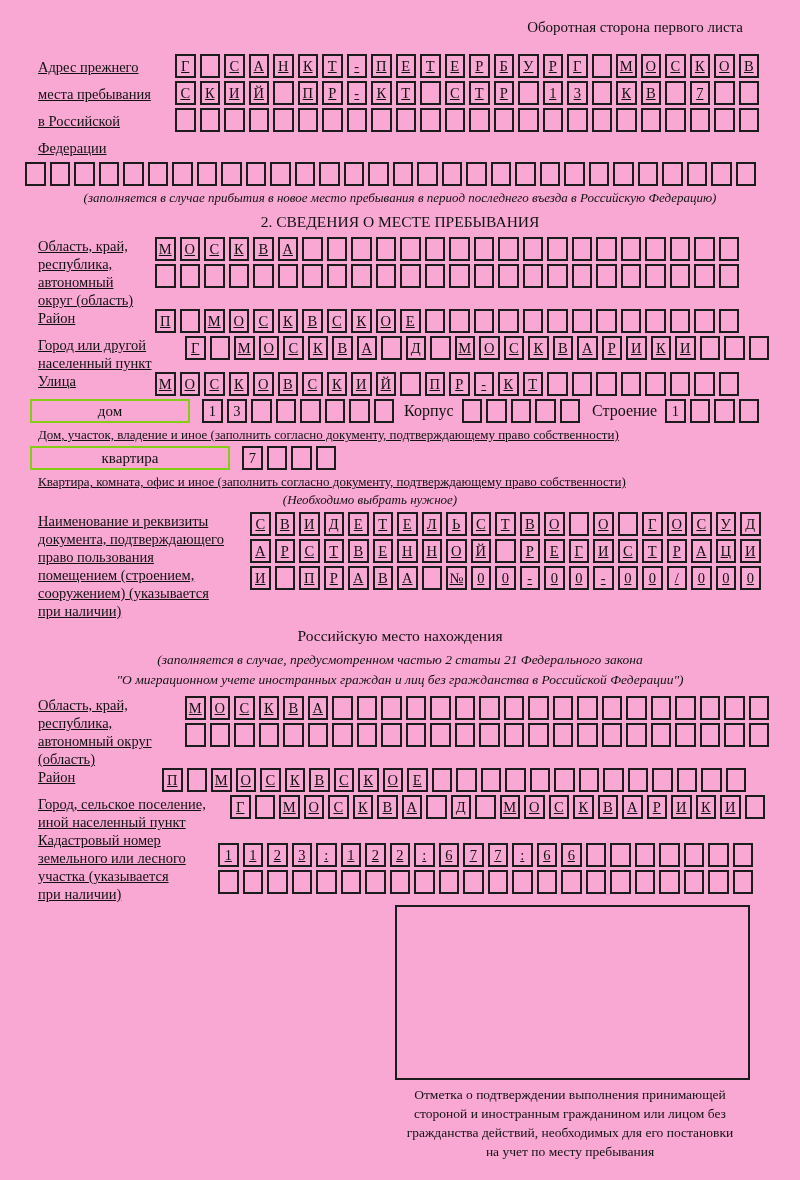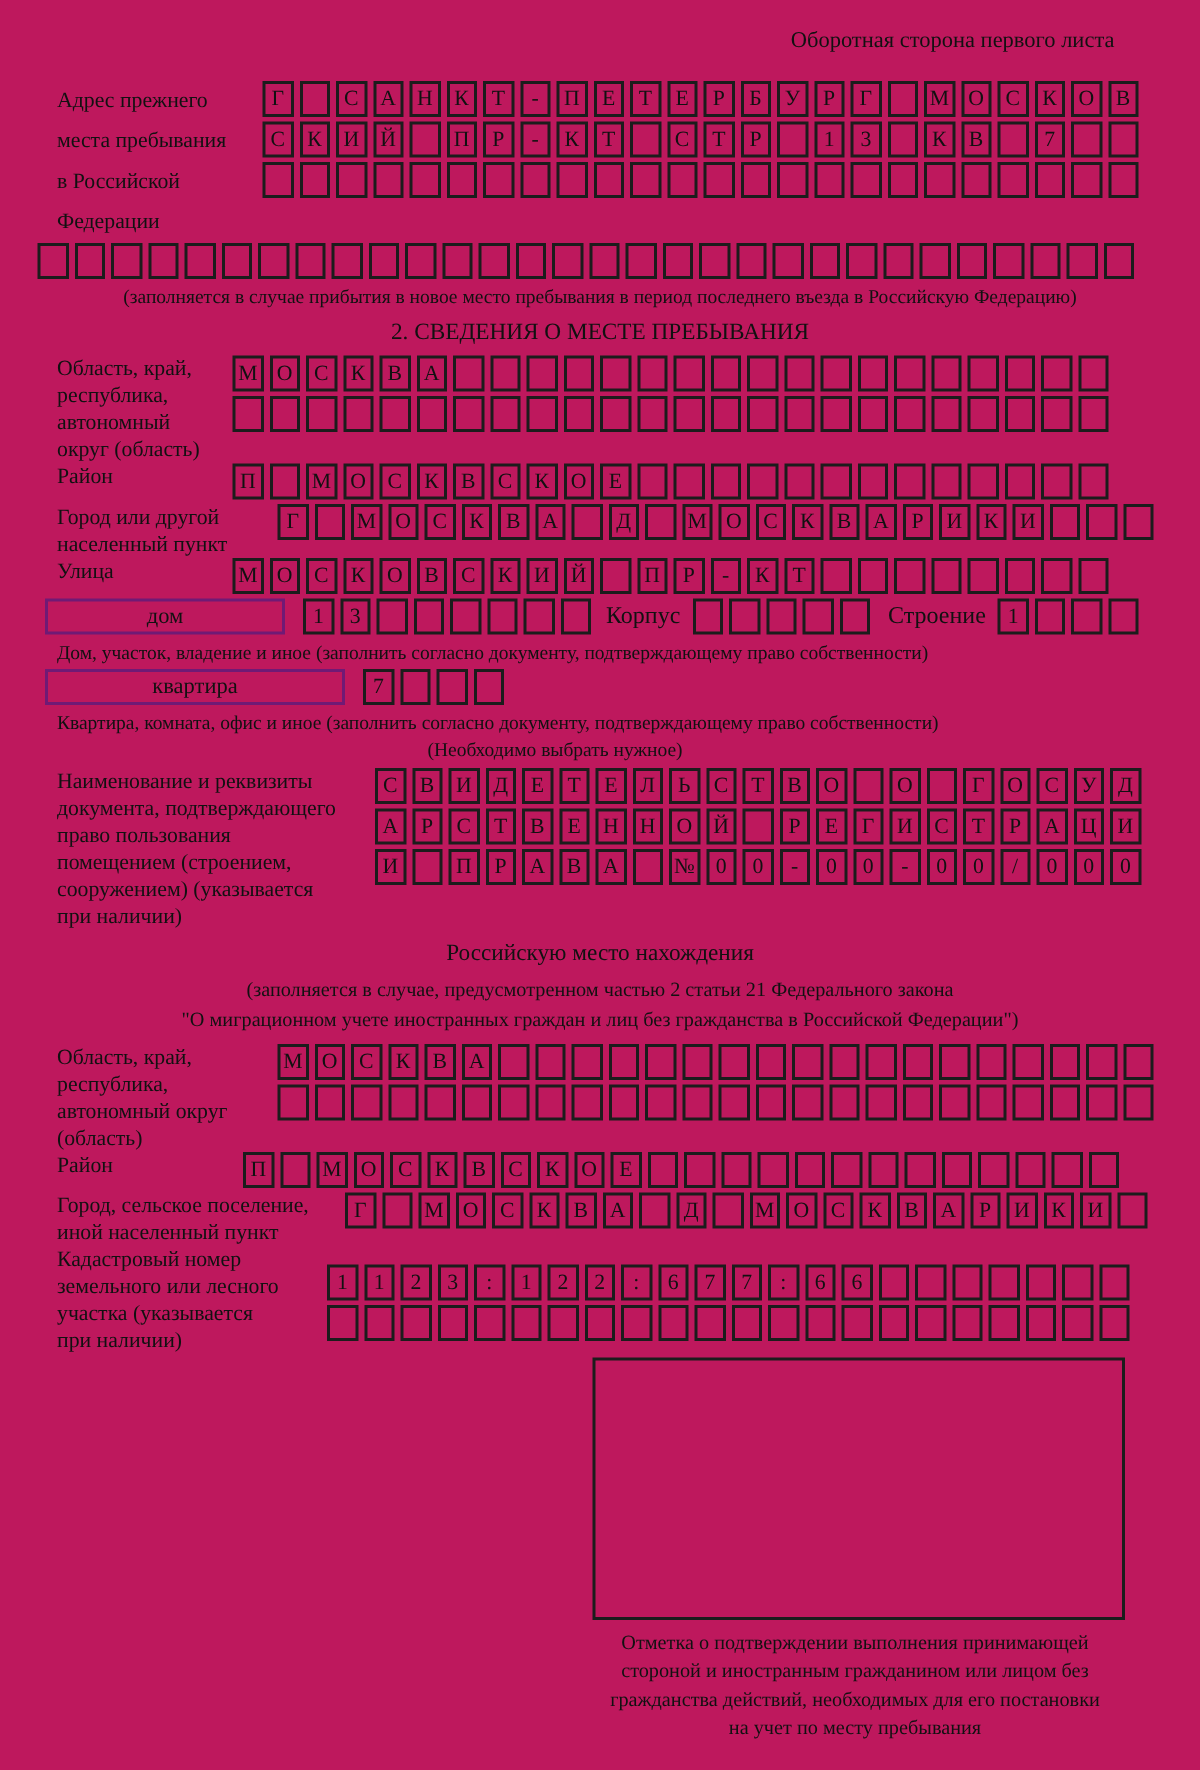--- a/index.html
+++ b/index.html
@@ -1,40 +1,40 @@
 <!DOCTYPE html>
 <html><head>
 <meta charset="utf-8">
 <style>
   html,body { margin:0; padding:0; background:#fff; }
   .sheet {
-    width:800px; height:1180px; background:#be185d; color:#111;
+    width:800px; height:1180px; background:#f9a8d4; color:#111;
     font-family:"Liberation Serif", serif; position:relative; overflow:hidden;
   }
   .header {
     padding-top:18px; padding-right:57px; text-align:right;
     font-size:15px; line-height:18px;
   }
   .flexrow { display:flex; align-items:flex-start; }
   .lbl { font-size:14.5px; line-height:18px; white-space:pre-line; flex:none; }
   .lbl.tall { line-height:27px; }
   .cells { display:flex; gap:4px; margin-bottom:3px; }
   .cell {
     flex:none; width:16.5px; height:20px; border:2px solid #1c1c1c;
     font-size:14.5px; line-height:20px; text-align:center; overflow:hidden;
   }
   .widebox {
-    flex:none; height:20px; border:2px solid #701a75; text-align:center;
+    flex:none; height:20px; border:2px solid #84cc16; text-align:center;
     font-size:15px; line-height:20px;
   }
   .inline-lbl { font-size:16px; line-height:24px; flex:none; }
   .note { font-size:13px; line-height:18px; }
-  .center { text-align:center; }
+  .center { text-align:center;font-style:italic; }
   .title { text-align:center; font-weight:normal; font-size:15.5px; line-height:20px; }
-  .ml38 { margin-left:38px; }
+  .ml38 { margin-left:38px;text-decoration:underline; }
   .stamp-box {
     margin-left:395px; margin-top:2px; width:351px; height:171px;
     border:2px solid #1c1c1c;
   }
   .stamp-caption {
     margin-left:330px; width:480px; margin-top:5px; text-align:center;
     font-size:13.5px; line-height:19px; white-space:pre-line;
   }
   .staterow { display:flex; align-items:center; font-size:14.5px; }
 </style>

